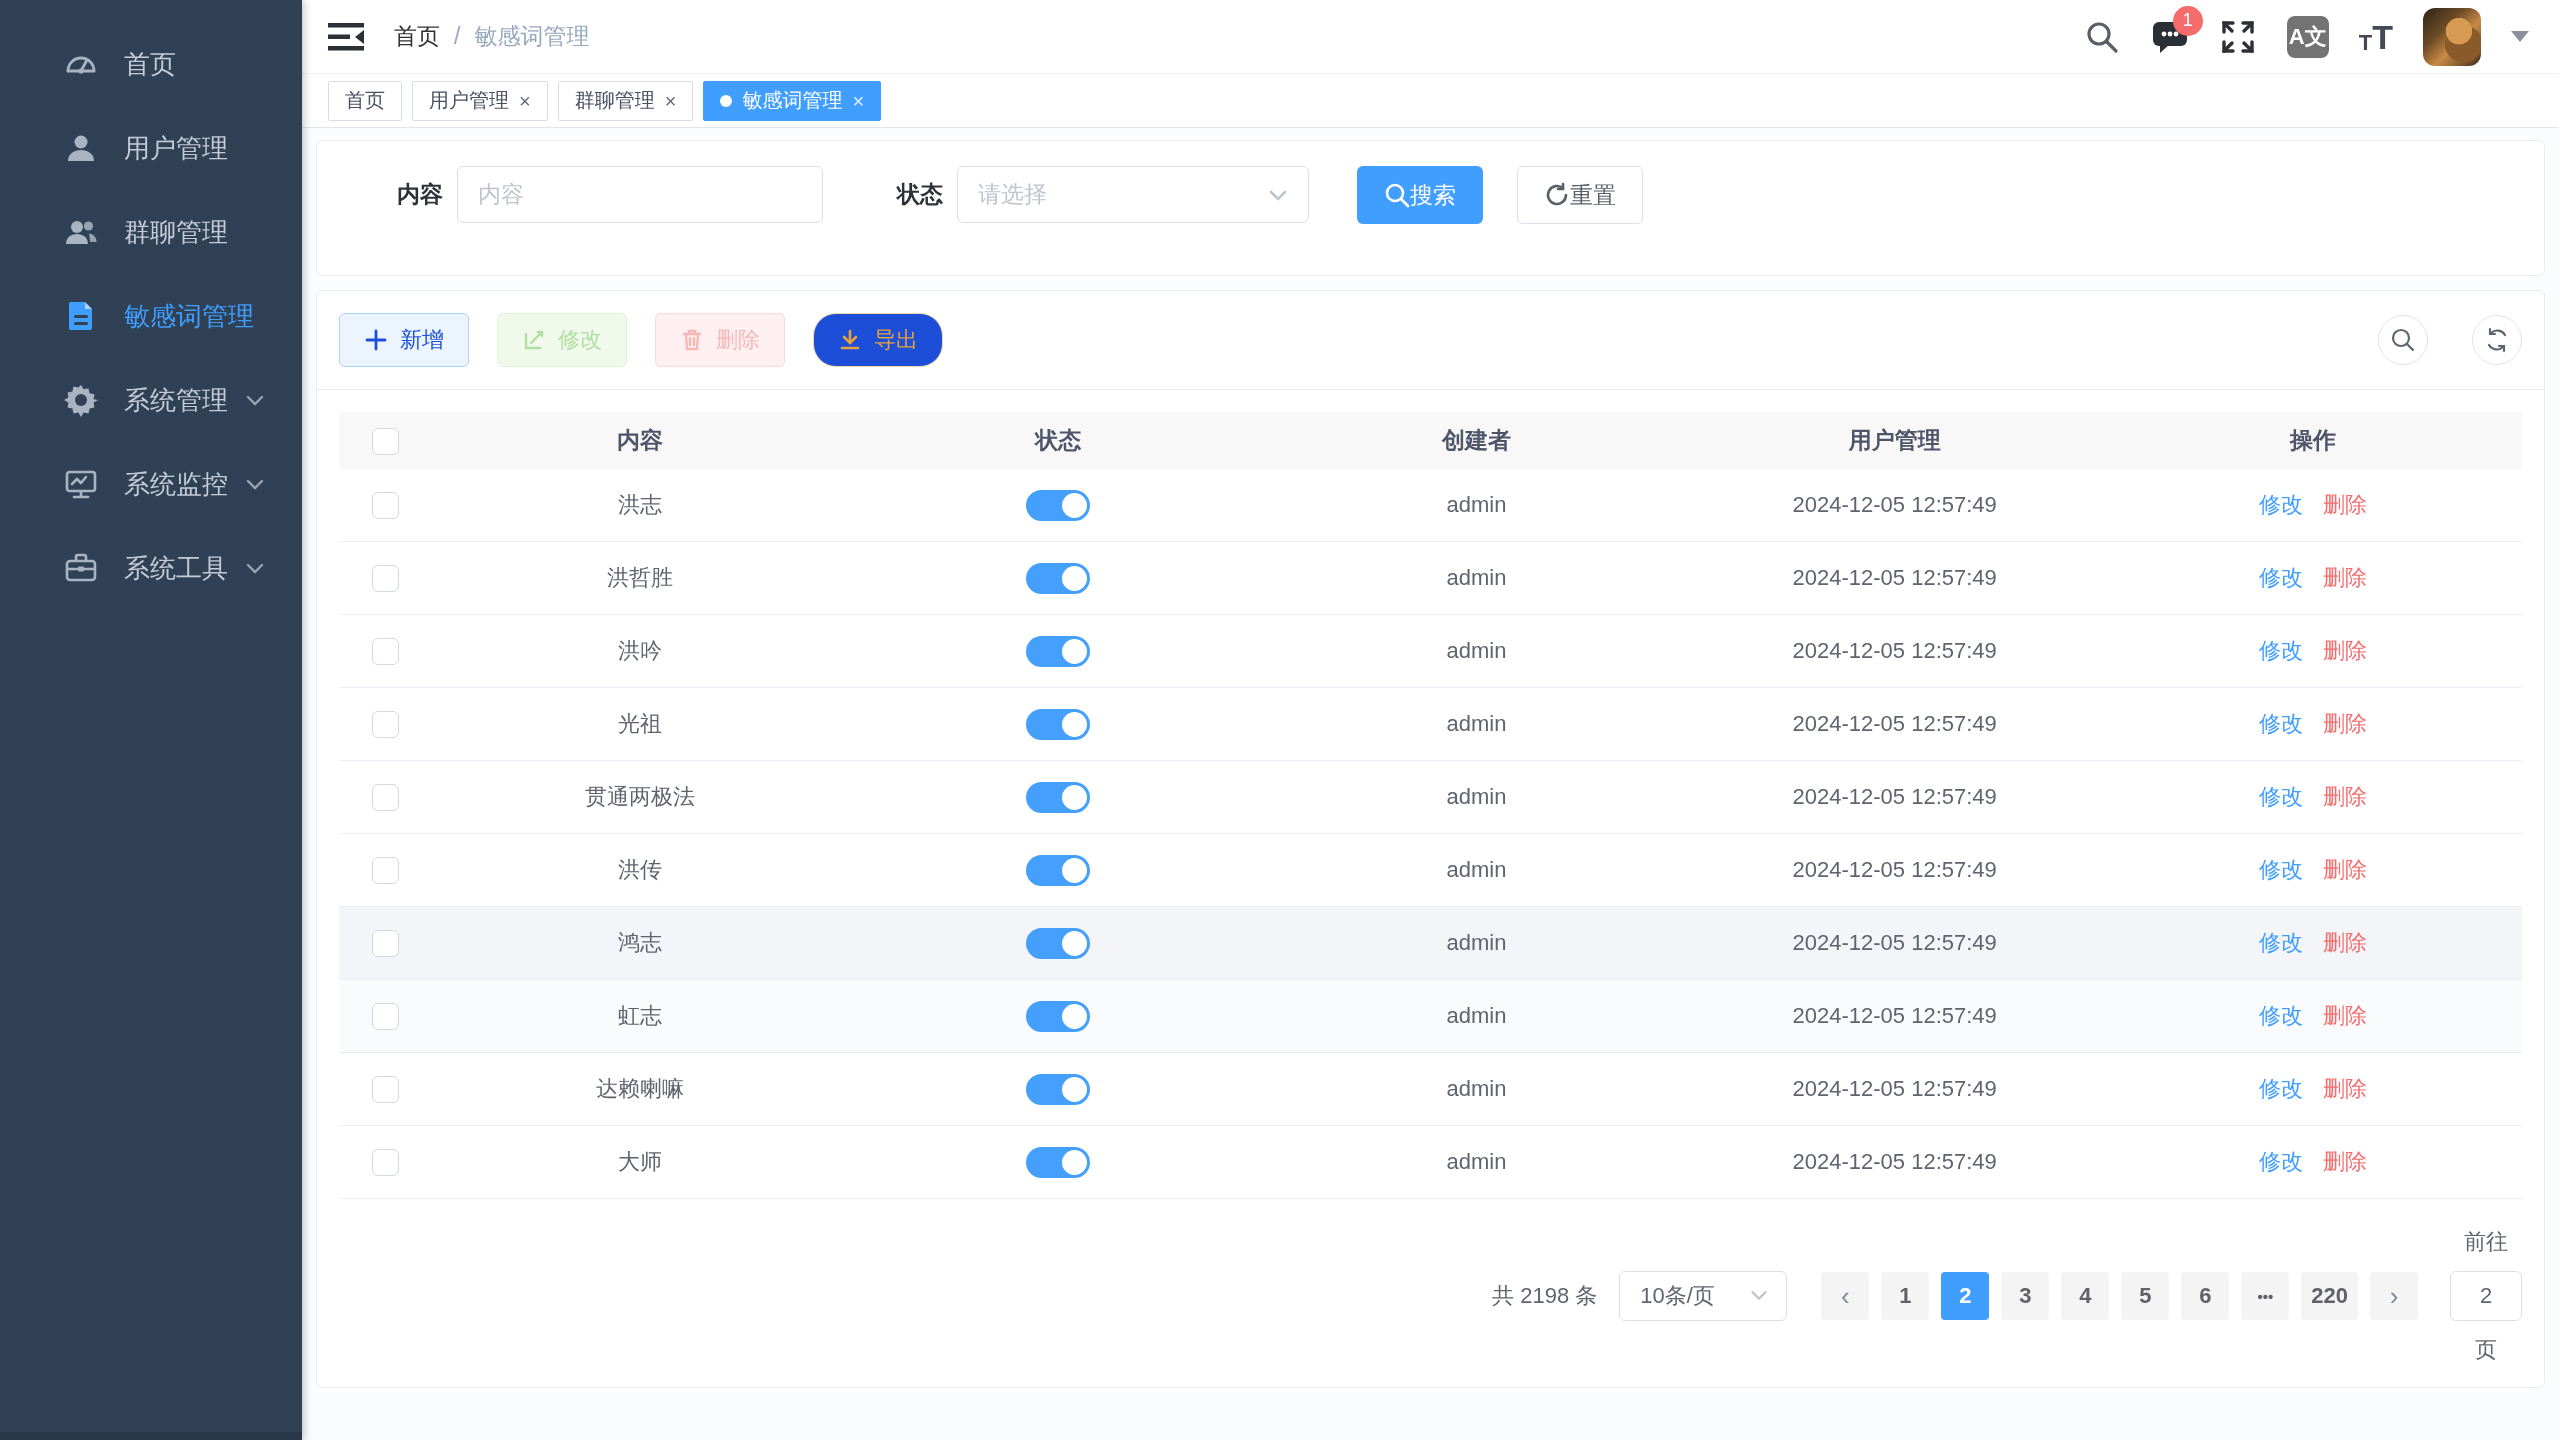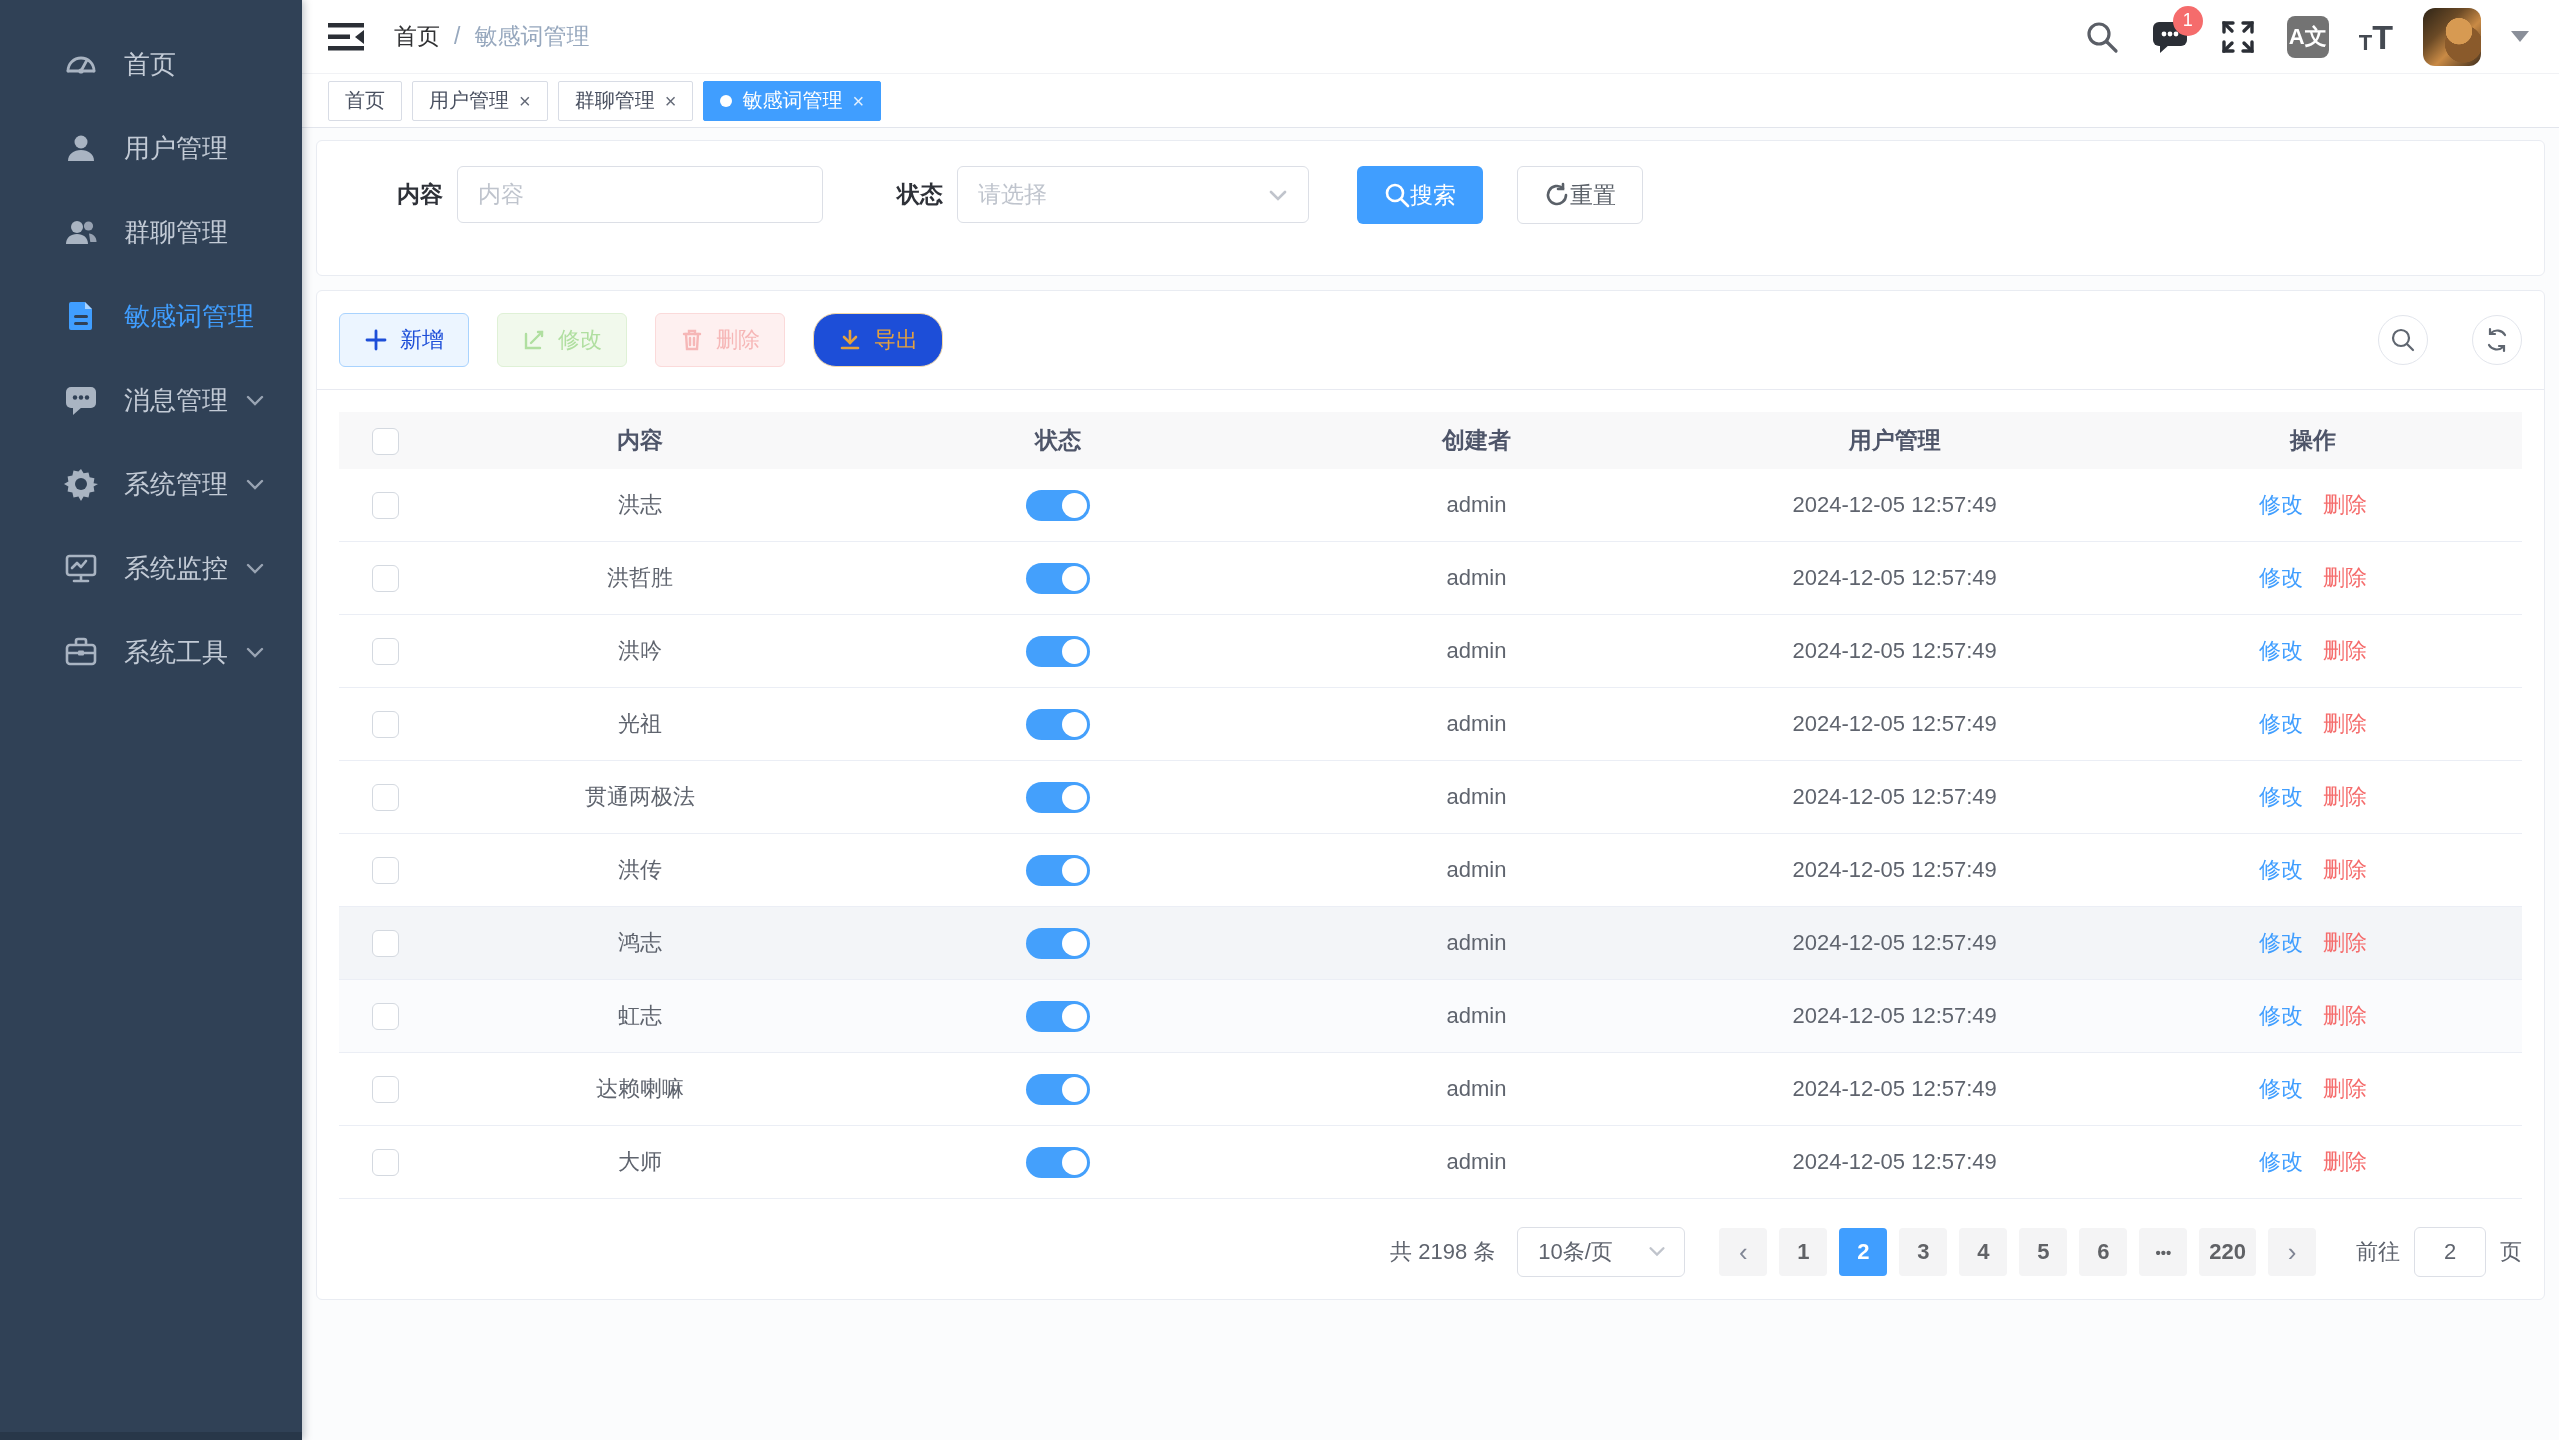--- a/index.html
+++ b/index.html
@@ -160,21 +160,21 @@
     display:flex; align-items:center; justify-content:space-between; padding:0 14px 0 20px;
     cursor:pointer; margin-right:34px; color:#5f646e;
   }
   .pg-btn {
     min-width:48px; height:48px; background:#f4f4f5; border-radius:4px; margin-left:12px;
     display:inline-flex; align-items:center; justify-content:center; font-size:22px;
     color:#606266; cursor:pointer; padding:0 10px; font-weight:600;
   }
   .pg-btn.arrow { color:#808695; font-size:26px; font-weight:normal; }
   .pg-btn.active { background:#409eff; color:#fff; }
-  .pg-goto { margin-left:40px; display:flex; align-items:center; gap:14px; }
+  .pg-goto { margin-left:32px; display:flex; align-items:center; gap:14px;flex-direction:column; }
   .goto-input {
     width:72px; height:50px; border:1.5px solid #dcdfe6; border-radius:6px; text-align:center;
     font-size:22px; color:#5f646e; outline:none; font-family:inherit;
   }
   svg { display:block; }
 </style>
 </head>
 <body>
 
 <aside class="sidebar">
@@ -213,37 +213,20 @@
       <div class="nav-item active">
         <span class="nv-icon">
           <svg width="34" height="34" viewBox="0 0 34 34">
             <path d="M7 3h14l7 7v19a2 2 0 0 1-2 2H7a2 2 0 0 1-2-2V5a2 2 0 0 1 2-2z" fill="currentColor"></path>
             <polygon points="21,3 28,10 21,10" fill="#ffffff" opacity=".55"></polygon>
             <rect x="10" y="16" width="14" height="3" rx="1.5" fill="#304156"></rect>
             <rect x="10" y="23" width="14" height="3" rx="1.5" fill="#304156"></rect>
           </svg>
         </span>
         <span class="nv-label">敏感词管理</span>
-      </div>
-      <div class="nav-item">
-        <span class="nv-icon">
-          <svg width="34" height="34" viewBox="0 0 34 34">
-            <rect x="2" y="4" width="30" height="21" rx="5" fill="currentColor"></rect>
-            <polygon points="9,24 9,32 18,24" fill="currentColor"></polygon>
-            <circle cx="11" cy="14.5" r="2.2" fill="#304156"></circle>
-            <circle cx="17" cy="14.5" r="2.2" fill="#304156"></circle>
-            <circle cx="23" cy="14.5" r="2.2" fill="#304156"></circle>
-          </svg>
-        </span>
-        <span class="nv-label">消息管理</span>
-        <span class="nv-chevron">
-          <svg width="26" height="26" viewBox="0 0 26 26" fill="none" stroke="currentColor" stroke-width="2.4" stroke-linecap="round">
-            <polyline points="6 10 13 17 20 10"></polyline>
-          </svg>
-        </span>
       </div>
       <div class="nav-item">
         <span class="nv-icon">
           <svg width="34" height="34" viewBox="0 0 34 34" fill="currentColor">
             <path d="M17 2l2.6 4.2 4.9-.8 1.1 4.8 4.8 1.1-.8 4.9L34 17l-4.4 2.6.8 4.9-4.8 1.1-1.1 4.8-4.9-.8L17 34l-2.6-4.4-4.9.8-1.1-4.8-4.8-1.1.8-4.9L0 17l4.4-2.6-.8-4.9 4.8-1.1 1.1-4.8 4.9.8z"></path>
             <circle cx="17" cy="17" r="6" fill="#304156"></circle>
           </svg>
         </span>
         <span class="nv-label">系统管理</span>
         <span class="nv-chevron">

